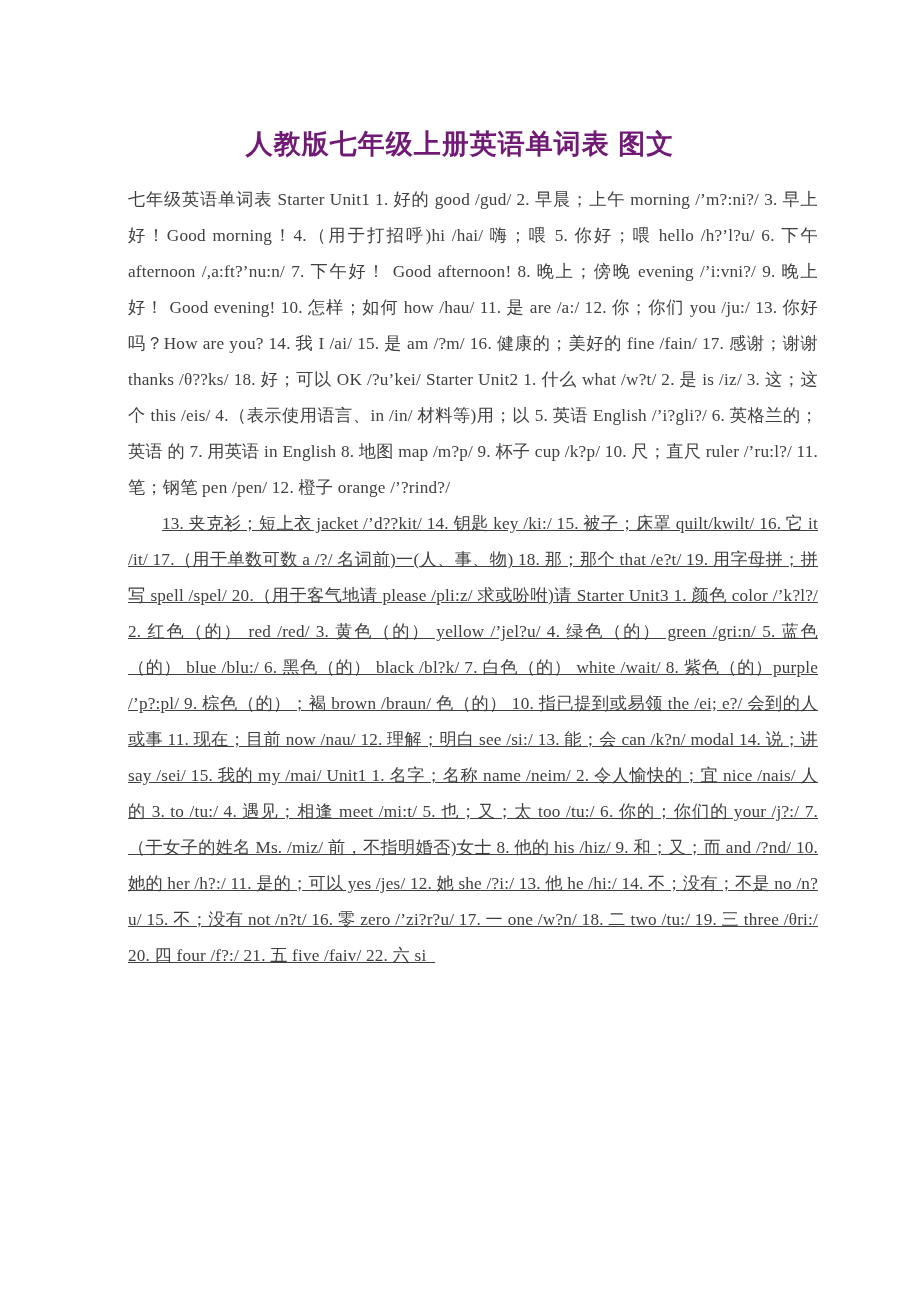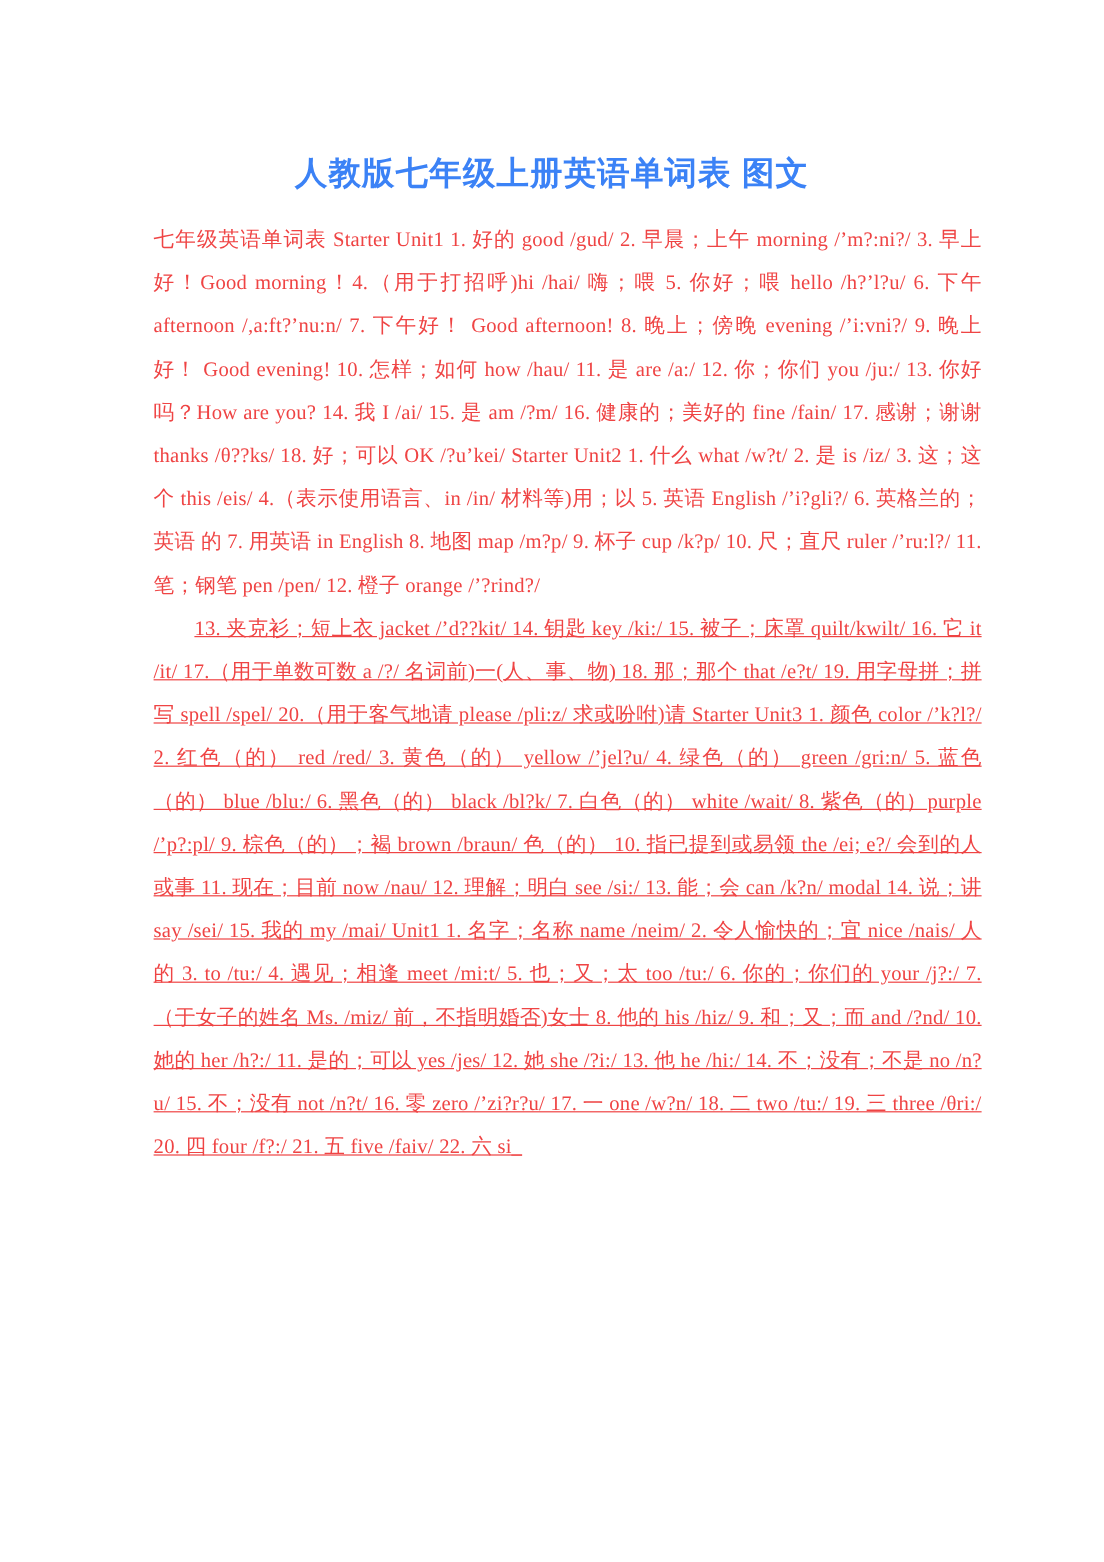--- a/index.html
+++ b/index.html
@@ -23,32 +23,32 @@
   }
   .doc-title {
     position: absolute;
     top: 126px;
     left: 0;
     width: 920px;
     text-align: center;
     font-family: "Liberation Sans", sans-serif;
     font-weight: bold;
     font-size: 27px;
-    color: #3b82f6;
+    color: #701a75;
     letter-spacing: 1px;
   }
   .body-text {
     position: absolute;
     top: 182px;
     left: 128px;
     width: 690px;
     font-family: "Liberation Serif", serif;
     font-size: 17.2px;
     line-height: 36px;
-    color: #ef4444;
+    color: #404040;
     text-align: justify;
     text-justify: inter-character;
     letter-spacing: 0.2px;
   }
   .body-text p {
     margin: 0;
     text-align: justify;
   }
   .body-text p.indent {
     text-indent: 34px;

